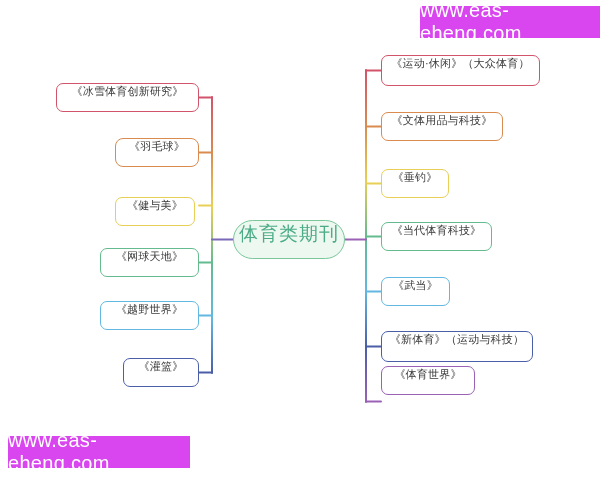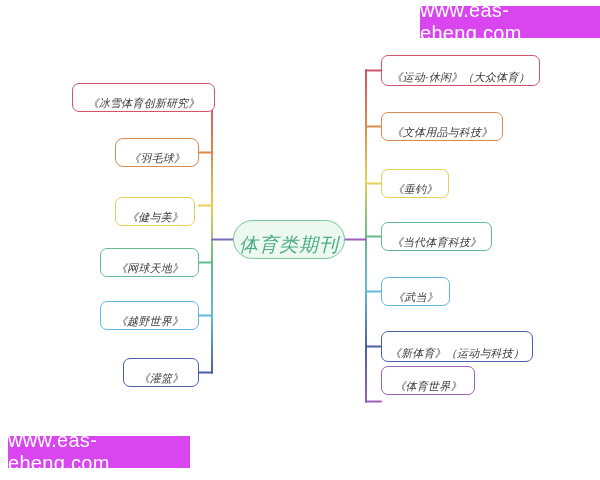--- a/index.html
+++ b/index.html
@@ -12,27 +12,26 @@
   #mindmap{position:absolute;left:0;top:0;width:600px;height:480px;}
   .canvas{position:absolute;left:0;top:0;width:600px;height:480px;}
   svg.links{position:absolute;left:0;top:0;width:600px;height:480px;pointer-events:none;}
 
   .node{
     position:absolute;
     box-sizing:border-box;
     background:#ffffff;
     border:1.3px solid #999;
     border-radius:7px;
-    display:flex;align-items:flex-end;justify-content:center;
+    display:flex;align-items:flex-start;justify-content:center;
     font-size:11px;
     color:#3a3a3a;
     letter-spacing:.2px;
     white-space:nowrap;
     padding:0 8px;
-    font-style:italic;
   }
   .node-center{
     border-radius:999px;
     background:#edf8f0;
     border:1.5px solid #79c79a;
     color:#4bab86;
     font-size:19px;
     letter-spacing:1px;
   }
 
@@ -83,21 +82,21 @@
       <path d="M 199 372.5 L 212 372.5" stroke="#4a5fa8" fill="none" stroke-width="2" stroke-linecap="round" stroke-linejoin="round"></path>
       <path d="M 366 70.5 L 381 70.5" stroke="#d2546a" fill="none" stroke-width="2" stroke-linecap="round" stroke-linejoin="round"></path>
       <path d="M 366 126.5 L 381 126.5" stroke="#d98b50" fill="none" stroke-width="2" stroke-linecap="round" stroke-linejoin="round"></path>
       <path d="M 366 183.5 L 381 183.5" stroke="#e8cf55" fill="none" stroke-width="2" stroke-linecap="round" stroke-linejoin="round"></path>
       <path d="M 366 236.5 L 381 236.5" stroke="#64bb8f" fill="none" stroke-width="2" stroke-linecap="round" stroke-linejoin="round"></path>
       <path d="M 366 291.5 L 381 291.5" stroke="#62b8e0" fill="none" stroke-width="2" stroke-linecap="round" stroke-linejoin="round"></path>
       <path d="M 366 346.5 L 381 346.5" stroke="#4a5fa8" fill="none" stroke-width="2" stroke-linecap="round" stroke-linejoin="round"></path>
       <path d="M 366 401.5 L 381 401.5" stroke="#9a61b5" fill="none" stroke-width="2" stroke-linecap="round" stroke-linejoin="round"></path>
     </svg>
   <div id="node-layer">
-      <div class="node" style="left: 56px; top: 83px; width: 143px; height: 29px; border-color: rgb(210, 84, 106); margin-left: 16px;">
+      <div class="node" style="left: 56px; top: 83px; width: 143px; height: 29px; border-color: rgb(210, 84, 106);">
         <span>《冰雪体育创新研究》</span>
       </div>
       <div class="node" style="left: 115px; top: 138px; width: 84px; height: 29px; border-color: rgb(217, 139, 80); border-radius: 8px;">
         <span>《羽毛球》</span>
       </div>
       <div class="node" style="left: 115px; top: 185px; width: 80px; height: 29px; border-color: rgb(232, 207, 85); margin-top: 12px;">
         <span>《健与美》</span>
       </div>
       <div class="node" style="left: 100px; top: 248px; width: 99px; height: 29px; border-color: rgb(100, 187, 143);">
         <span>《网球天地》</span>

